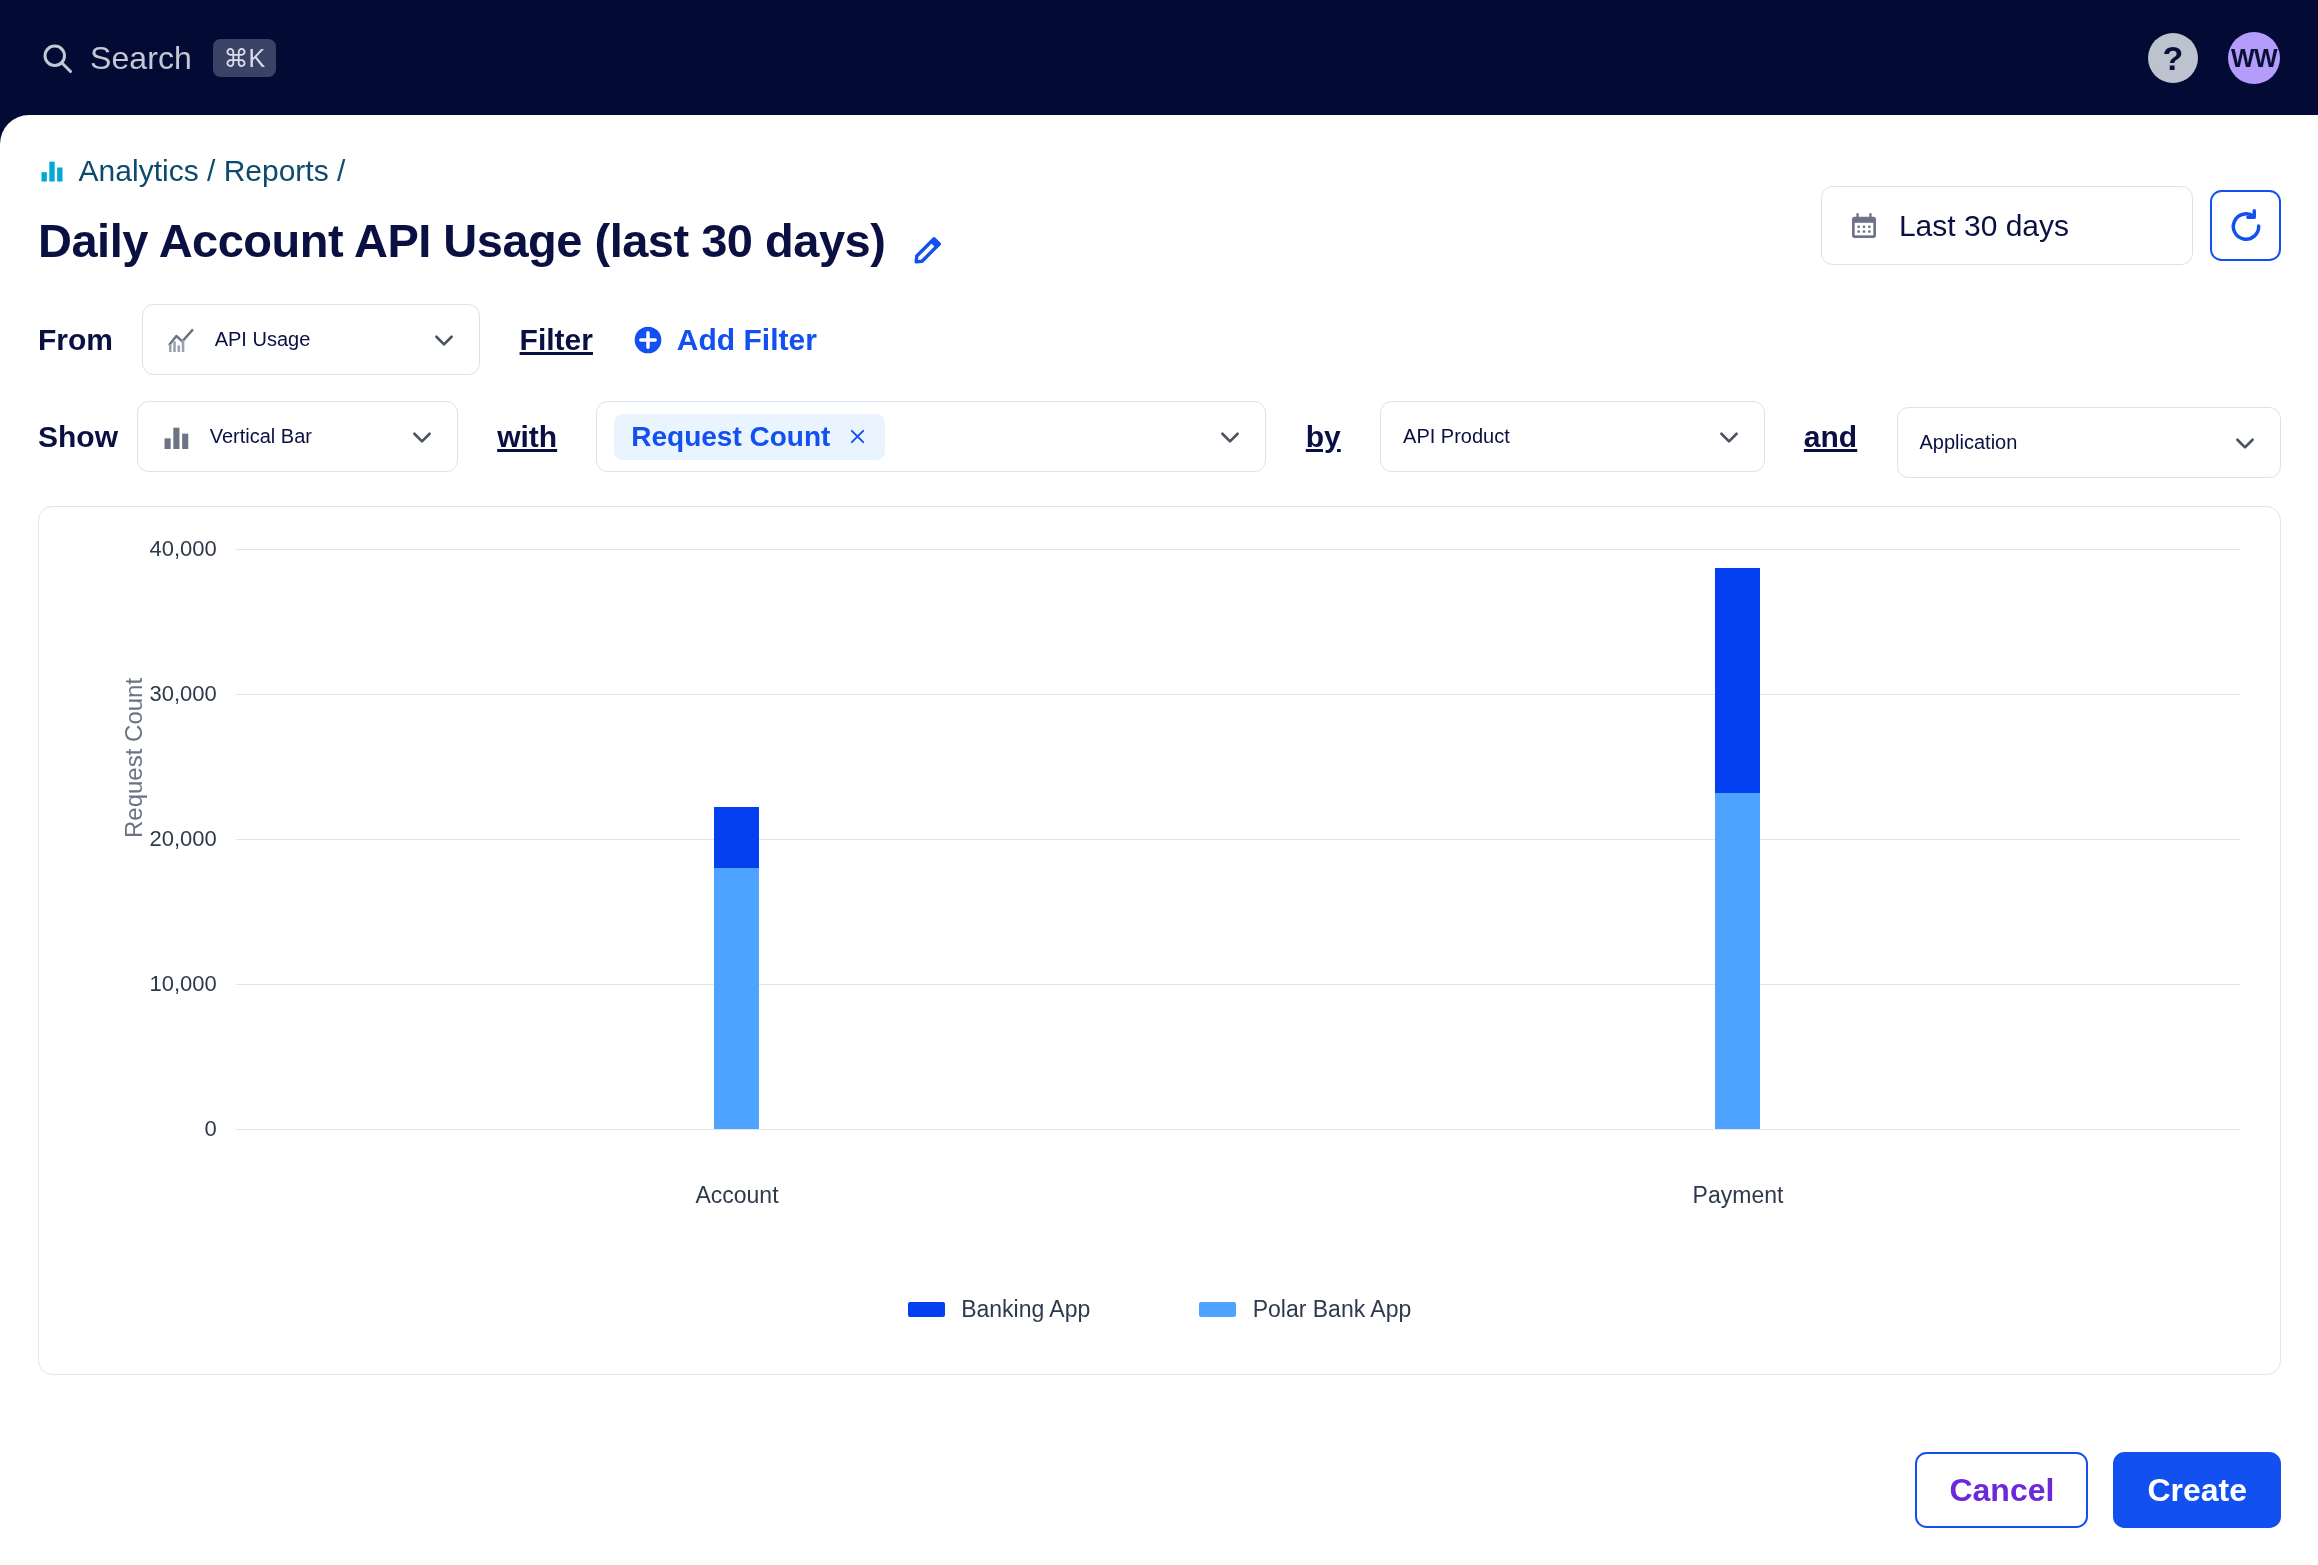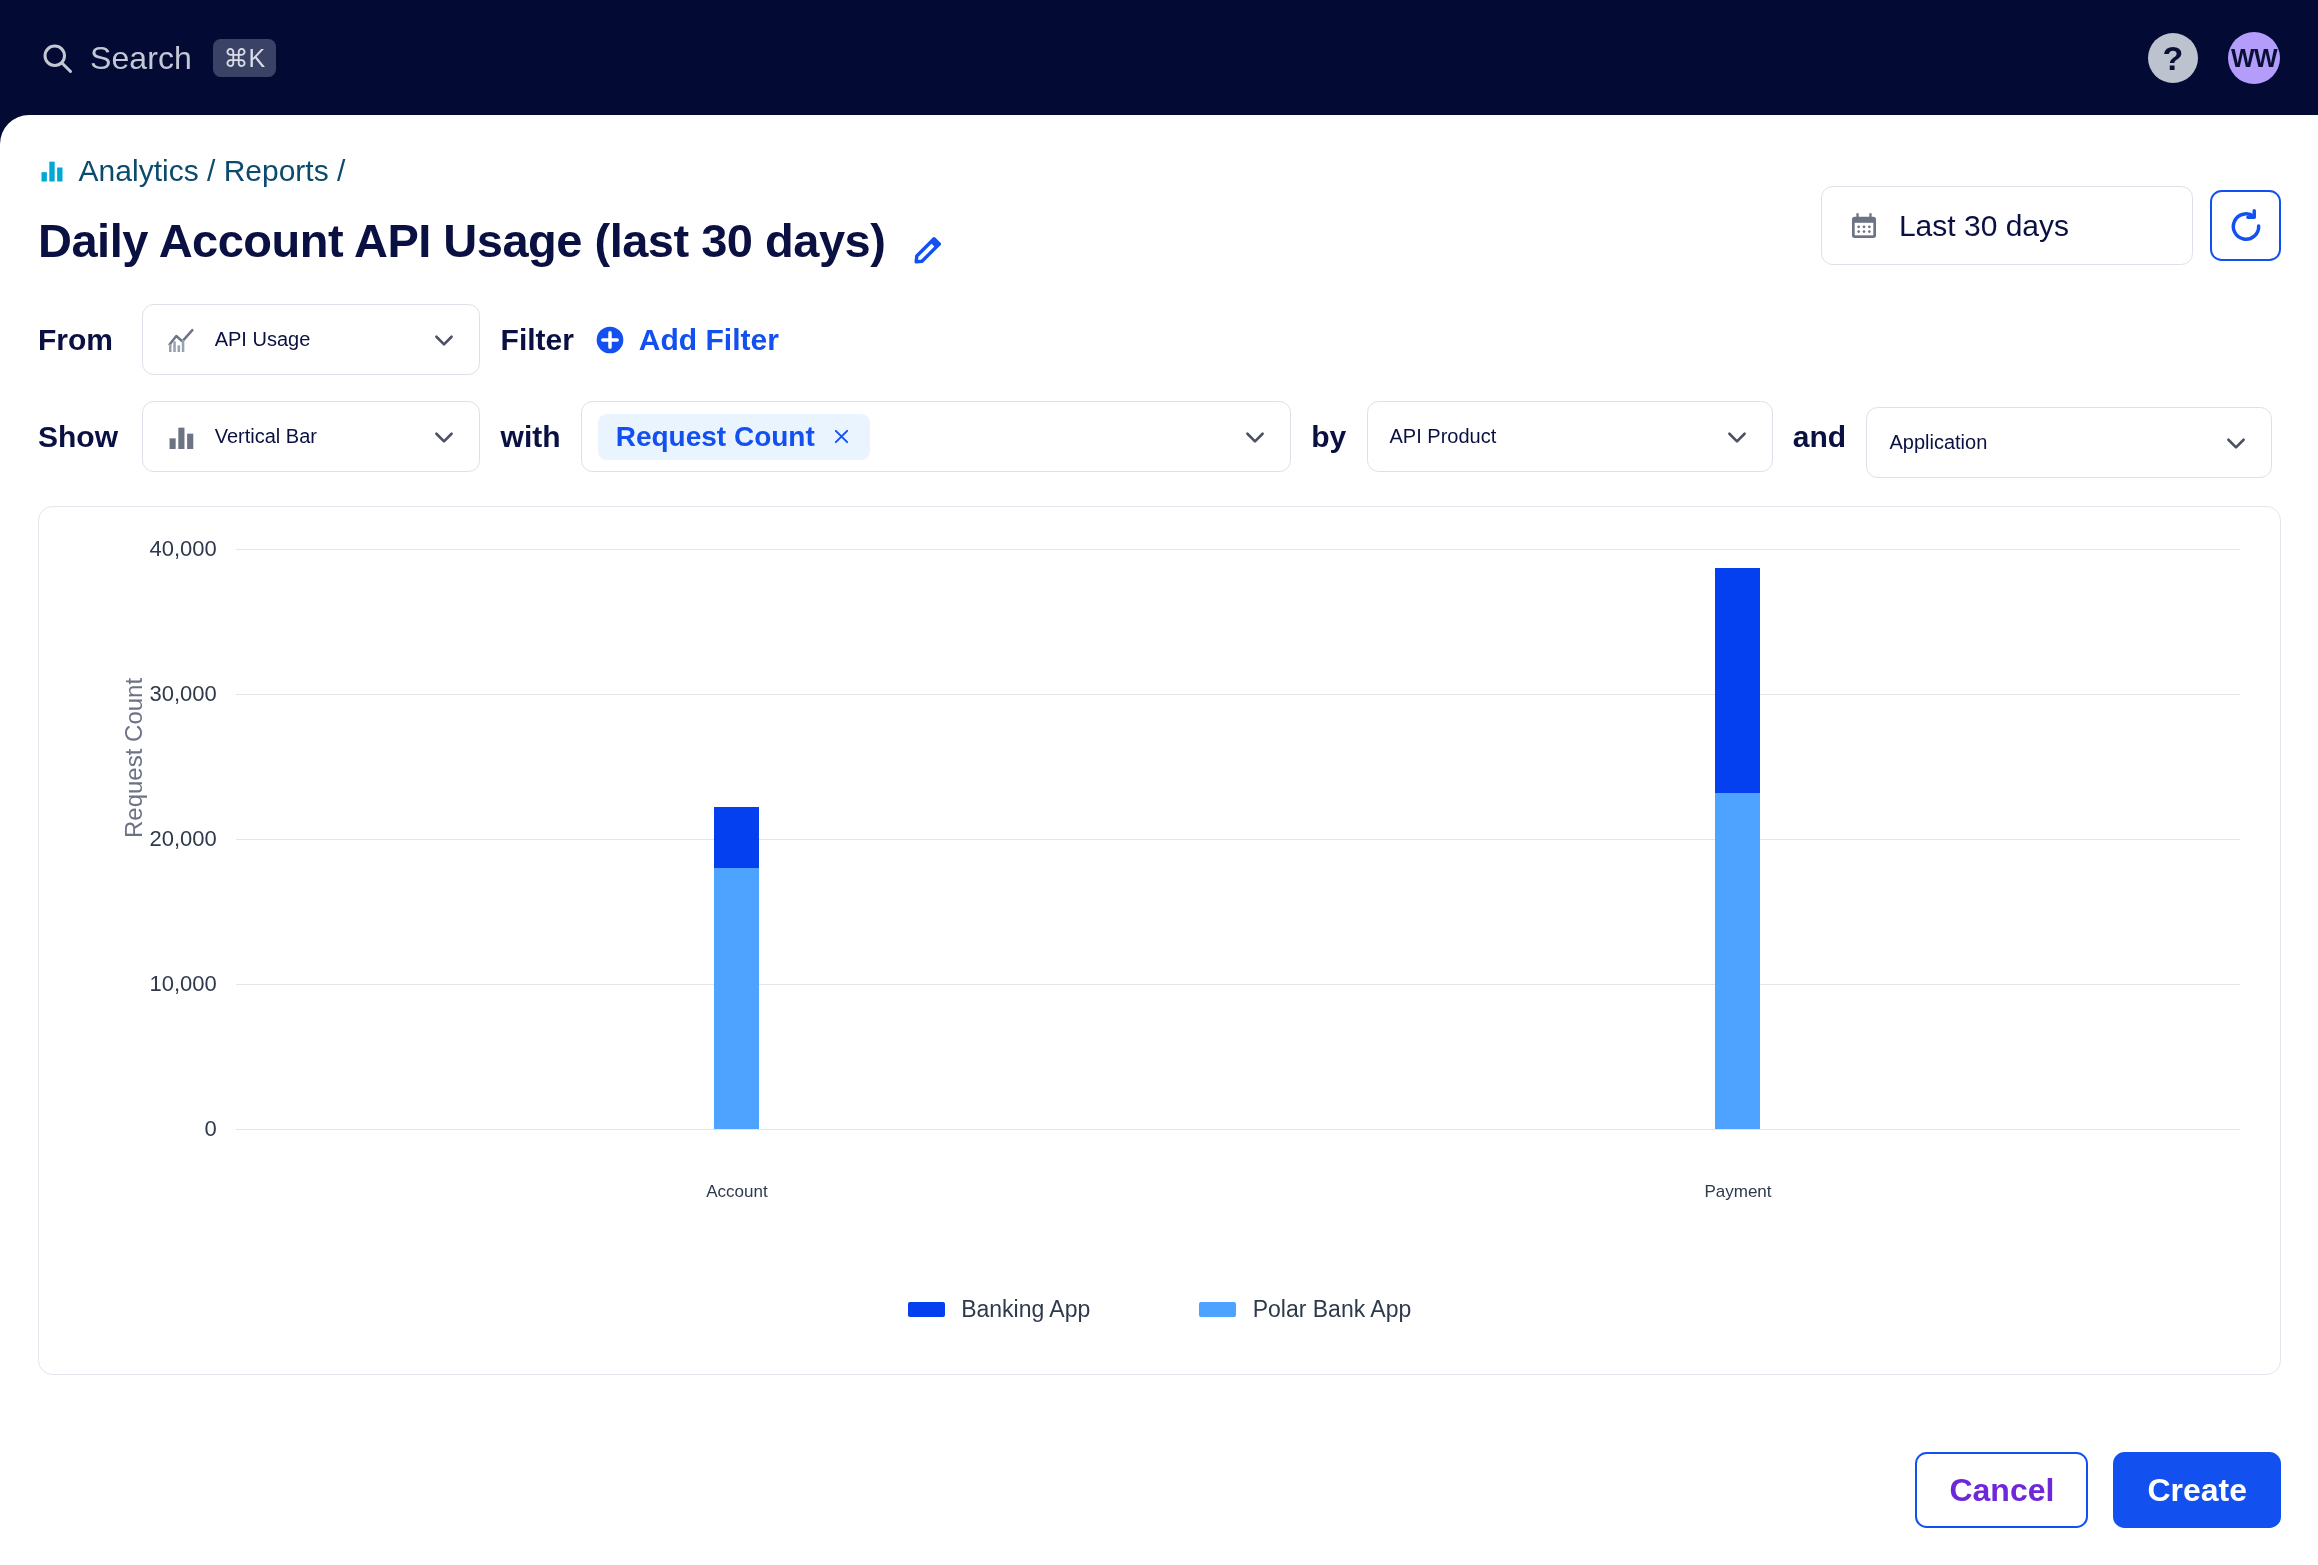--- a/index.html
+++ b/index.html
@@ -126,21 +126,21 @@
   .row-show { margin-top: 20px; }
 
   .row-label {
     color: #0A1142;
     font-size: 30px;
     font-weight: bold;
     white-space: nowrap;
   }
   .row-label.w-from { width: 85px; }
   .row-label.w-show { width: 85px; }
-  .row-label.inline { width: auto; margin: 0 1px; }
+  .row-label.inline { width: auto; margin: 0 20px; text-decoration: underline; }
 
   .select-box {
     height: 71px;
     border: 1.4px solid #DDE0E8;
     border-radius: 11.6px;
     background: #fff;
     display: flex; align-items: center;
     padding: 0 22px;
     gap: 17.4px;
   }
@@ -219,21 +219,21 @@
     width: 45px;
     display: flex;
     flex-direction: column-reverse;
   }
   .bar-seg { width: 100%; }
   .xlabel {
     position: absolute;
     top: 633px;
     transform: translateX(-50%);
     color: #2E3A4C;
-    font-size: 17px;
+    font-size: 23px;
     white-space: nowrap;
   }
   .legend {
     position: absolute;
     bottom: 51px;
     left: 0; right: 0;
     display: flex;
     justify-content: center;
     gap: 109px;
   }

